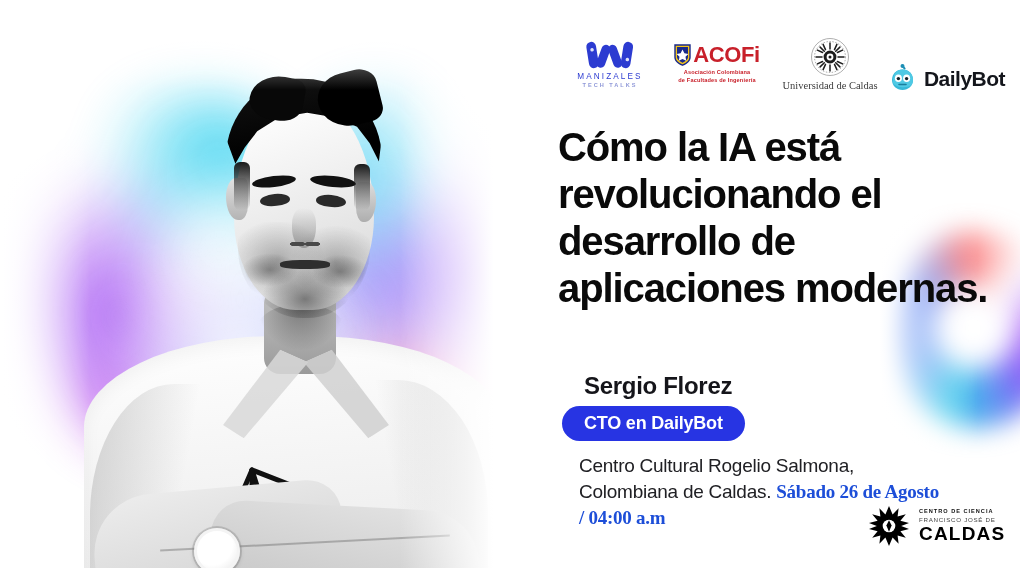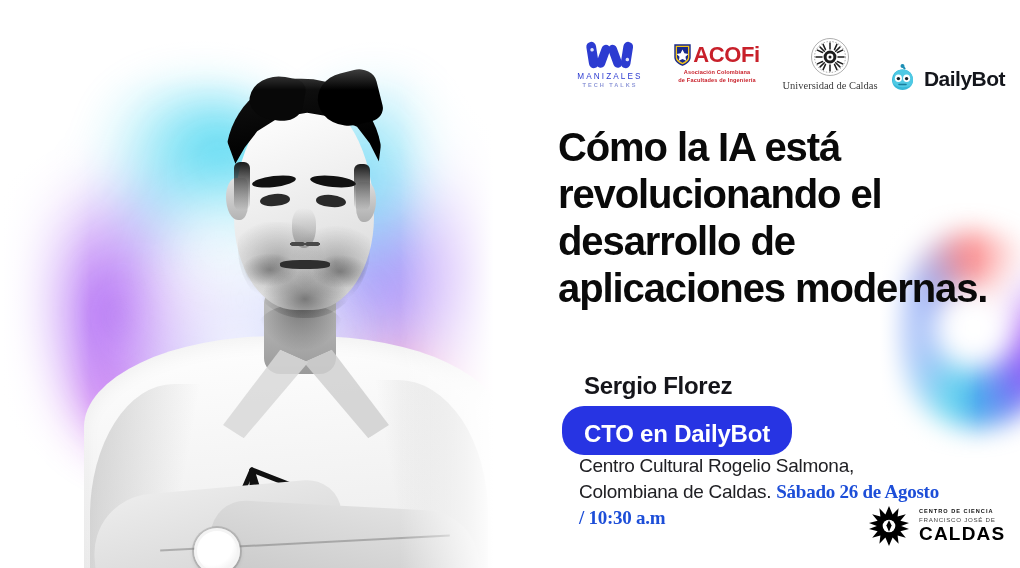--- a/index.html
+++ b/index.html
@@ -327,24 +327,24 @@
 
   
   .speaker-name {
     position:absolute; left:48px; top:372px;
     font-size:24px; font-weight:700; letter-spacing:-.3px;
     color:#15151a;
     margin-left:6px;
   }
   .speaker-badge {
     position:absolute; left:32px; top:406px;
-    padding:16px 22px 9px;
+    padding:8px 22px 9px;
     background:#2734e3;
     border-radius:22px;
-    color:#fff; font-size:24px; font-weight:700; letter-spacing:-.2px;
+    color:#fff; font-size:18px; font-weight:700; letter-spacing:-.2px;
     line-height:1; white-space:nowrap;
   }
 
   
   .venue {
     position:absolute; left:30px; top:453px; width:448px;
     font-size:19px; line-height:26px; font-weight:400;
     color:#202024; letter-spacing:-.25px;margin-left:19px;
   }
   .venue .hl { color:#1d4ed8; font-weight:700;font-family:Liberation Serif, serif; }
@@ -518,21 +518,21 @@
     </div>
 
     <h1 class="headline">Cómo la IA está revolucionando el desarrollo de aplicaciones modernas.</h1>
 
     <div class="speaker-name">Sergio Florez</div>
     <div class="speaker-badge">CTO en DailyBot</div>
 
     <div class="venue">
       <span>Centro Cultural Rogelio Salmona,</span><br>
       <span>Colombiana de Caldas. </span><span class="hl">Sábado 26 de Agosto</span><br>
-      <span class="hl">/ 10:30 a.m</span>
+      <span class="hl">/ 04:00 a.m</span>
     </div>
 
     <div class="caldas-logo">
       <svg width="42" height="42" viewBox="0 0 42 42">
         <g fill="#000">
           <path d="M21 1 L24.6 9.4 L30.6 3.2 L29.6 11.6 L37.8 9.2 L32.4 15.8 L41 18 L33.2 21 L41 24 L32.4 26.2 L37.8 32.8 L29.6 30.4 L30.6 38.8 L24.6 32.6 L21 41 L17.4 32.6 L11.4 38.8 L12.4 30.4 L4.2 32.8 L9.6 26.2 L1 24 L8.8 21 L1 18 L9.6 15.8 L4.2 9.2 L12.4 11.6 L11.4 3.2 L17.4 9.4 Z"></path>
         </g>
         <circle cx="21" cy="21" r="6.3" fill="#fff"></circle>
         <path d="M21 15.2 L23.6 20.6 L21 26.8 L18.4 20.6 Z" fill="#000"></path>
       </svg>

